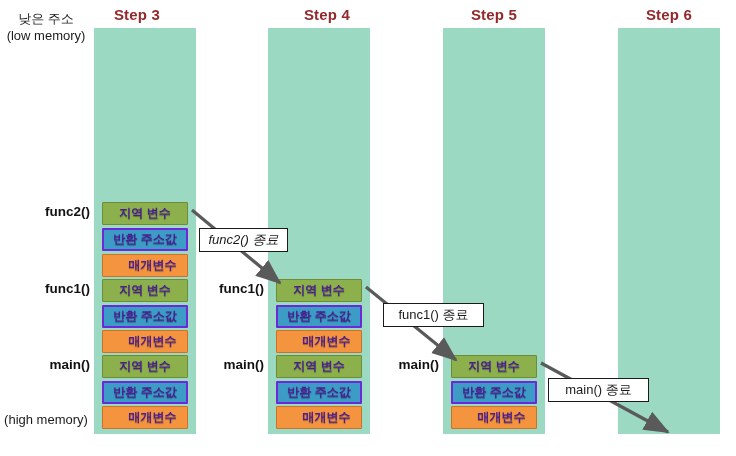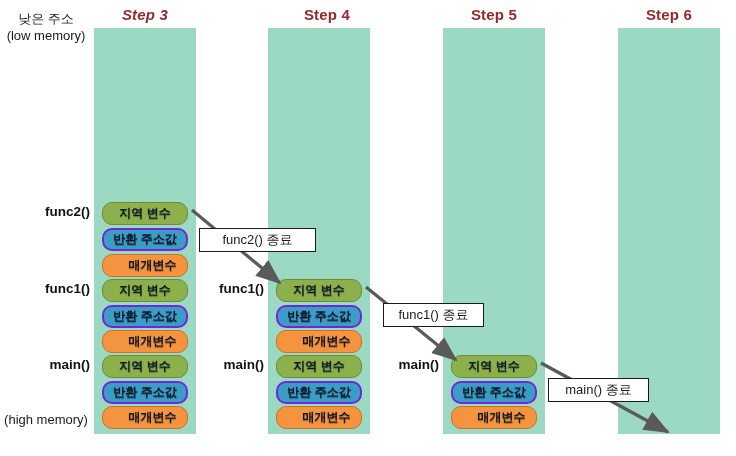--- a/index.html
+++ b/index.html
@@ -55,28 +55,28 @@
     color: #111111;
     text-align: right;
     white-space: nowrap;
   }
 
   
   .frame-box {
     position: absolute;
     width: 86px;
     height: 23px;
-    border-radius: 10px;
+    border-radius: 1px;
     box-sizing: border-box;
     display: flex;
     align-items: center;
     justify-content: center;
     font-size: 12px;
     font-weight: bold;
-    color: #0f172a;
+    color: #4c1d95;
     text-shadow: 0 1px 1px rgba(0,0,0,0.35);
     white-space: nowrap;
   }
   .frame-box.local {
     background: #8CB04B;
     border: 1px solid #6E8C38;
   }
   .frame-box.ret {
     background: #3C9CC6;
     border: 2px solid #6d28d9;
@@ -115,21 +115,21 @@
 </head>
 <body>
 
 <div id="stage">
 
   <div class="memcol" style="left:94px; top:28px; width:102px; height:406px;"></div>
   <div class="memcol" style="left:268px; top:28px; width:102px; height:406px;"></div>
   <div class="memcol" style="left:443px; top:28px; width:102px; height:406px;"></div>
   <div class="memcol" style="left:618px; top:28px; width:102px; height:406px;"></div>
 
-  <div class="step-title" style="left:94px; top:6px; width:102px;font-style:italic;">Step 3</div>
+  <div class="step-title" style="left:86px; top:6px; width:102px;">Step 3</div>
   <div class="step-title" style="left:276px; top:6px; width:102px;">Step 4</div>
   <div class="step-title" style="left:443px; top:6px; width:102px;">Step 5</div>
   <div class="step-title" style="left:618px; top:6px; width:102px;">Step 6</div>
 
   <div class="addr-label" style="left:0px; top:10px; width:92px;">
     <span class="ko">낮은 주소</span>
     <span class="en">(low memory)</span>
   </div>
   <div class="addr-label" style="left:0px; top:411px; width:92px;">
     <span class="en">(high memory)</span>
@@ -172,17 +172,17 @@
       </marker>
     </defs>
 
     <line x1="192" y1="210" x2="280" y2="283" stroke="#5a5a5a" stroke-width="3.2" marker-end="url(#ah)"></line>
 
     <line x1="366" y1="287" x2="456" y2="360" stroke="#5a5a5a" stroke-width="3.2" marker-end="url(#ah)"></line>
 
     <line x1="541" y1="363" x2="668" y2="432" stroke="#5a5a5a" stroke-width="3.2" marker-end="url(#ah)"></line>
   </svg>
 
-  <div class="callout" style="left:199px; top:228px; width:117px;">func2() 종료</div>
+  <div class="callout" style="left:199px; top:228px; width:89px;font-style:italic;">func2() 종료</div>
   <div class="callout" style="left:373px; top:303px; width:101px;margin-left:10px;">func1() 종료</div>
   <div class="callout" style="left:548px; top:378px; width:101px;">main() 종료</div>
 
 </div>
 
 </body></html>

